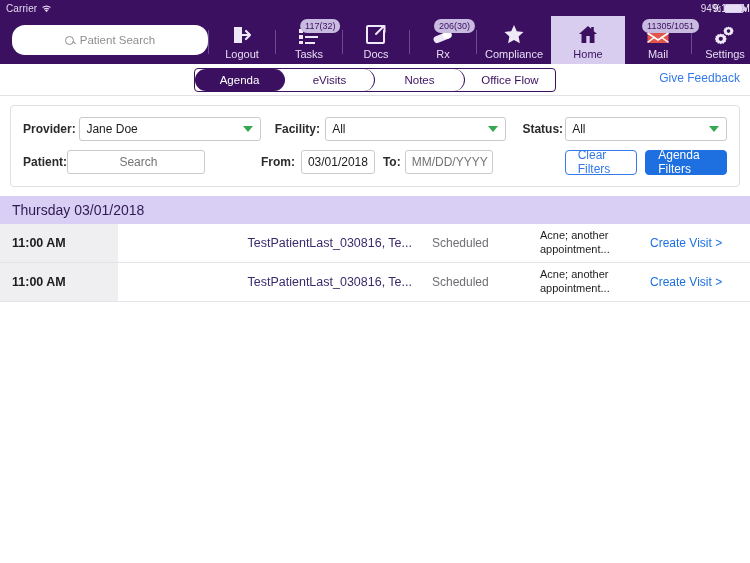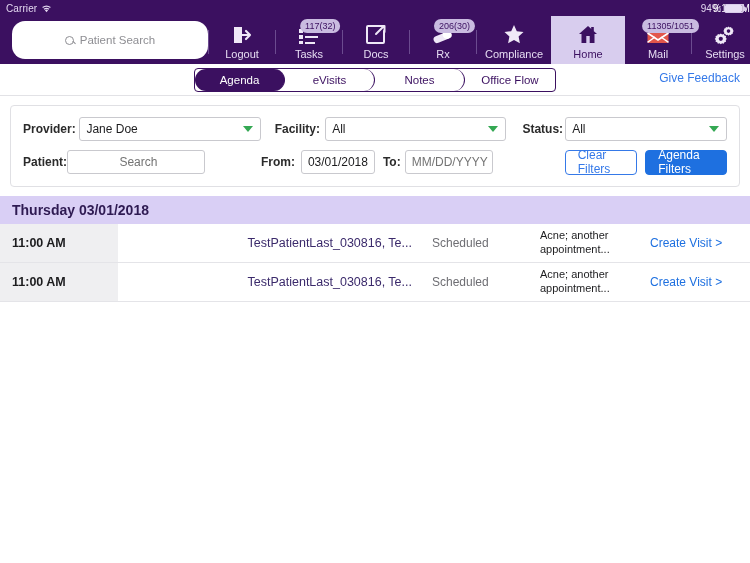--- a/index.html
+++ b/index.html
@@ -30,21 +30,21 @@
   }
   .battery i { display:block; height:100%; background:#E8DEF5; width:94%; border-radius:1px; }
 
   
   .navbar {
     height: 48px; background: #3B1060; display: flex; align-items: stretch;
     position: relative;
   }
   .search-wrap { display:flex; align-items:center; padding-left: 12px; width: 218px; }
   .search-box {
-    width: 196px; height: 38px; background:#fff; border-radius: 13px;
+    width: 196px; height: 30px; background:#fff; border-radius: 13px;
     display:flex; align-items:center; justify-content:center; gap:6px;
     font-size: 11.5px; color:#8E8E93;
   }
   .search-box .mag { width:9px; height:9px; border:1.4px solid #8E8E93; border-radius:50%; position:relative; display:inline-block;}
   .search-box .mag::after{content:'';position:absolute;width:4px;height:1.4px;background:#8E8E93;transform:rotate(45deg);right:-3.4px;bottom:0px;}
 
   .nav-items { display: flex; align-items: stretch; flex: 1; }
   .nav-item {
     width: 66px; display:flex; flex-direction:column; align-items:center;
     justify-content:flex-end; padding-bottom: 4px; position:relative;
@@ -103,21 +103,21 @@
   .btn {
     height: 25px; border-radius:4px; font-size: 12px;
     display:flex; align-items:center; justify-content:center; padding: 0 12px;
   }
   .btn.outline { border:1px solid #3579E8; color:#3579E8; background:#fff; }
   .btn.solid { background:#1E70E0; color:#fff; border:1px solid #1E70E0; }
 
   
   .datehdr {
     background:#D9CFF5; height: 28px; display:flex; align-items:center;
-    padding-left: 12px; font-size: 14px; font-weight:bold; color:#2E1A52;
+    padding-left: 12px; font-size: 14px; font-weight:normal; color:#2E1A52;
     margin-top: 9px;
   }
 
   
   .row { display:flex; height: 39px; align-items:stretch; border-bottom:1px solid #E4E4E8; background:#fff;}
   .c-time {
     width: 118px; background:#EFEFF1; display:flex; align-items:center;
     padding-left: 12px; font-size: 12.5px; font-weight:bold; color:#1C1C1E;
   }
   .c-name {

